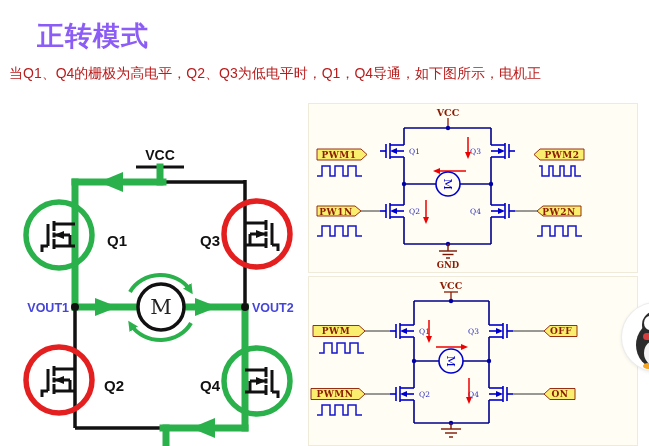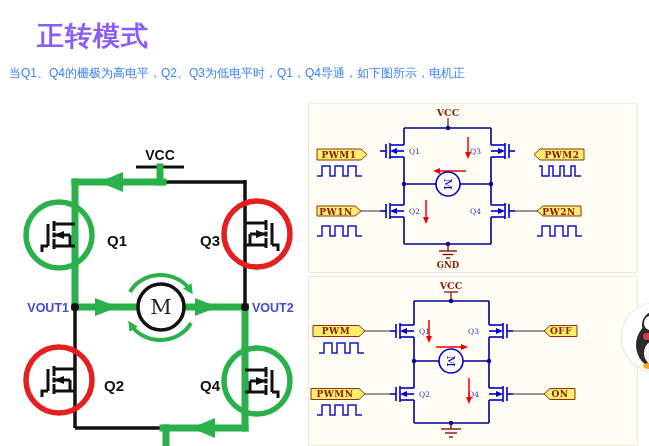--- a/index.html
+++ b/index.html
@@ -7,21 +7,21 @@
     width:649px;height:446px;position:relative;overflow:hidden;
     background:#ffffff;font-family:"Liberation Sans",sans-serif;
   }
   .abs{position:absolute;}
   h1.title{
     margin:16px;position:absolute;left:21px;top:2px;
     font-size:27px;font-weight:bold;color:#8b5cf6;letter-spacing:1px;
   }
   .para{
     position:absolute;left:9px;top:57px;width:636px;
-    font-size:12px;color:#3b82f6;line-height:33px;
+    font-size:14px;color:#b91c1c;line-height:33px;
   }
   .panel{
     position:absolute;background:#fffdf4;border:1px solid #f0ead9;box-sizing:border-box;
   }
   
   .lf-vcc{font:bold 14px "Liberation Sans",sans-serif;fill:#111;}
   .lf-q{font:bold 15px "Liberation Sans",sans-serif;fill:#111;}
   .lf-vout{font:bold 12.5px "Liberation Sans",sans-serif;fill:#4545d8;}
   .lf-m{font:21px "DejaVu Serif",serif;fill:#222;}
   

